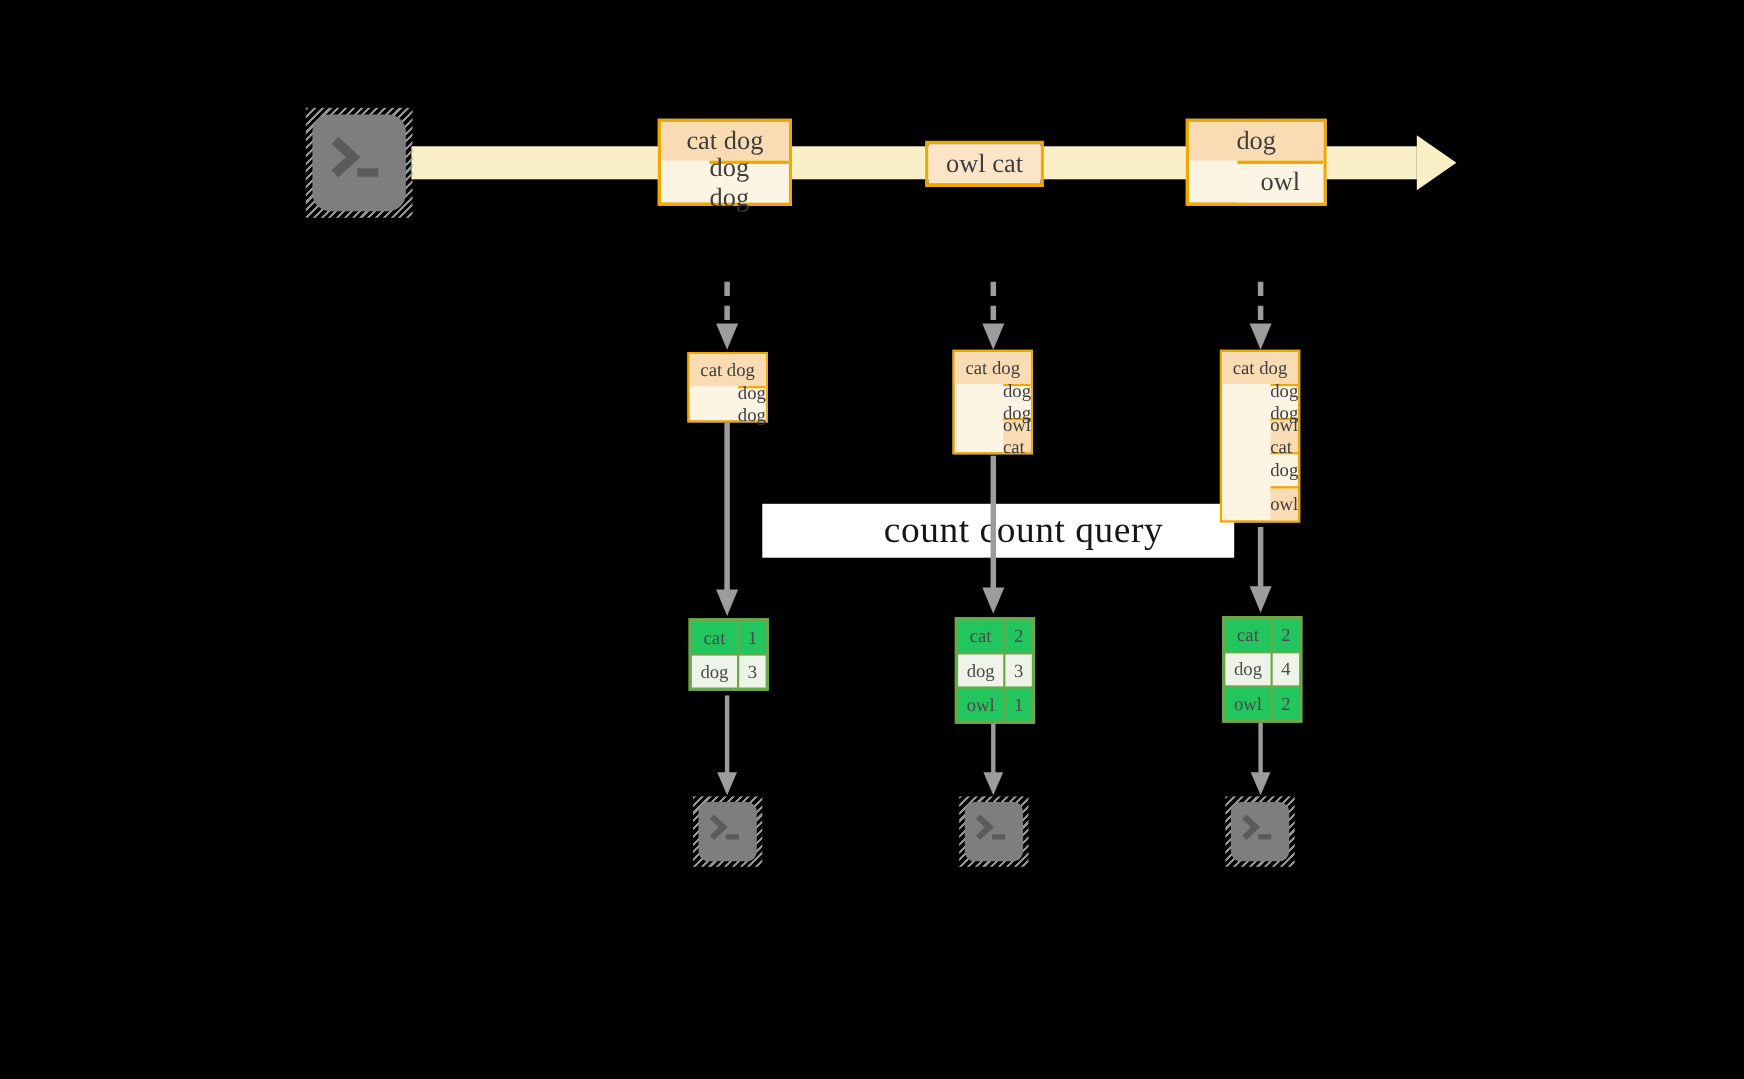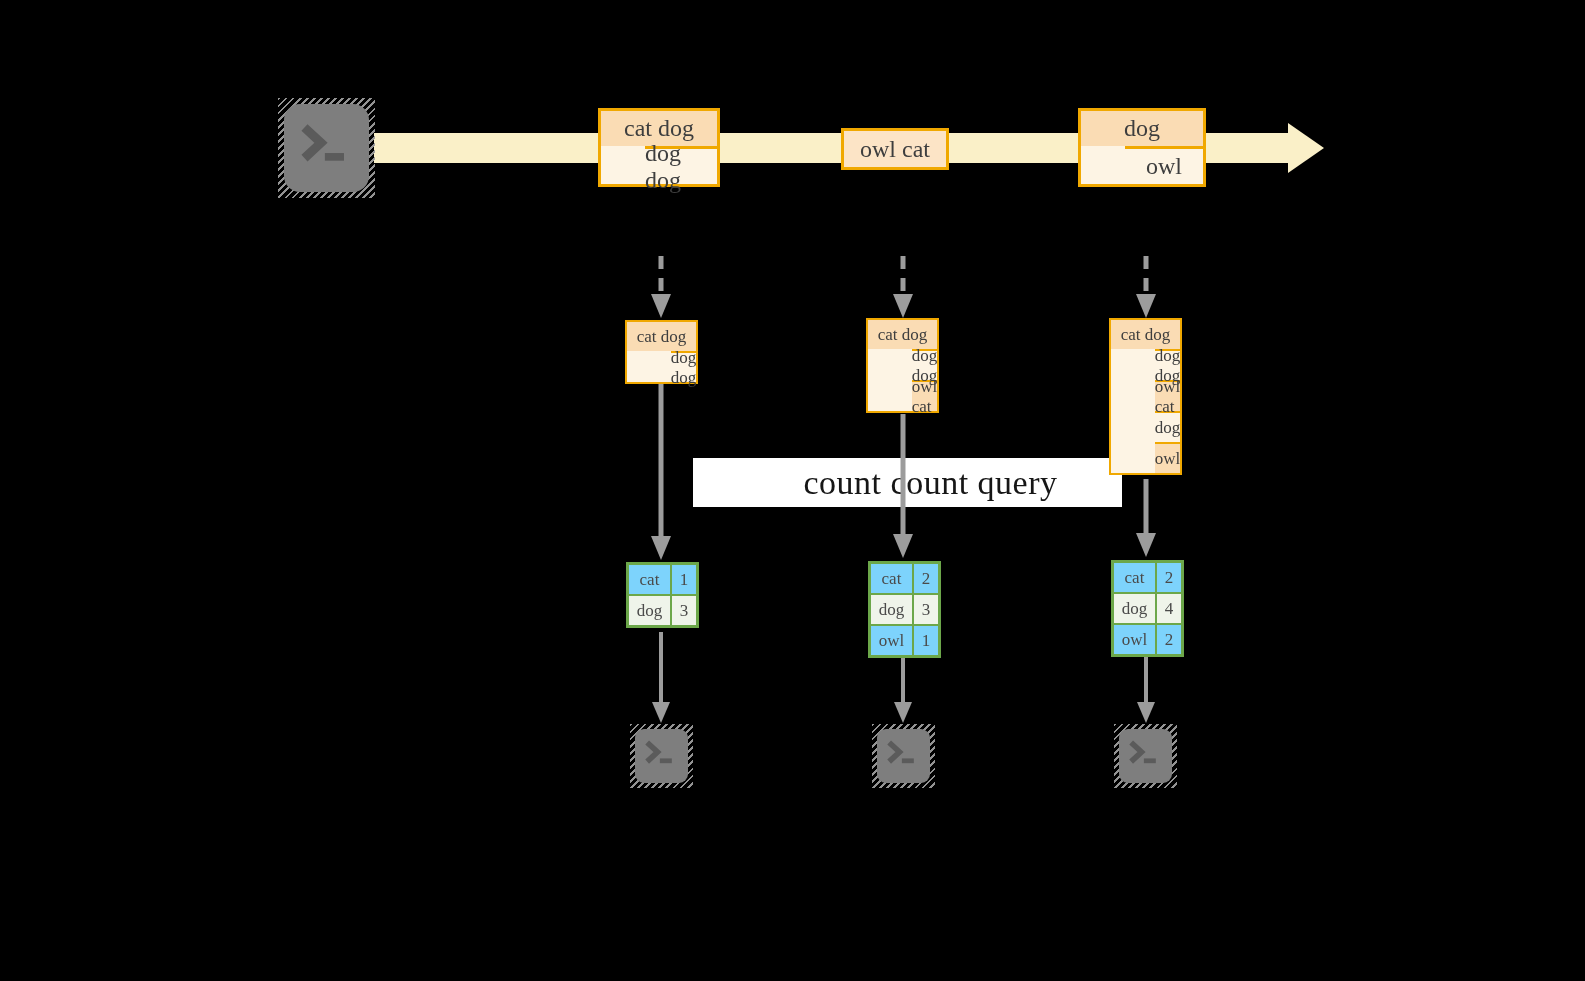--- a/index.html
+++ b/index.html
@@ -39,21 +39,21 @@
   .query-band { position:absolute; left:693px; top:458px; width:429px; height:49px;
     background:#FFFFFF; z-index:2; display:flex; align-items:center; justify-content:center;
     padding-left:46px; box-sizing:border-box;
     font-size:34px; font-weight:300; letter-spacing:.5px; color:#161616; }
   
   .green-table { position:absolute; z-index:4; display:grid;
     grid-template-columns:41px 24px; gap:2px; background:#6CA74A;
     border:3px solid #6CA74A; }
   .gcell { height:29px; display:flex; align-items:center; justify-content:center;
     font-size:17px; color:#4A4A4A; }
-  .sage { background:#7dd3fc; }
+  .sage { background:#22c55e; }
   .pale { background:#EFF4EA; }
 </style>
 </head>
 <body>
 
 <div class="canvas">
 
   <div class="stream-band"></div>
   <div class="stream-head"></div>
 

